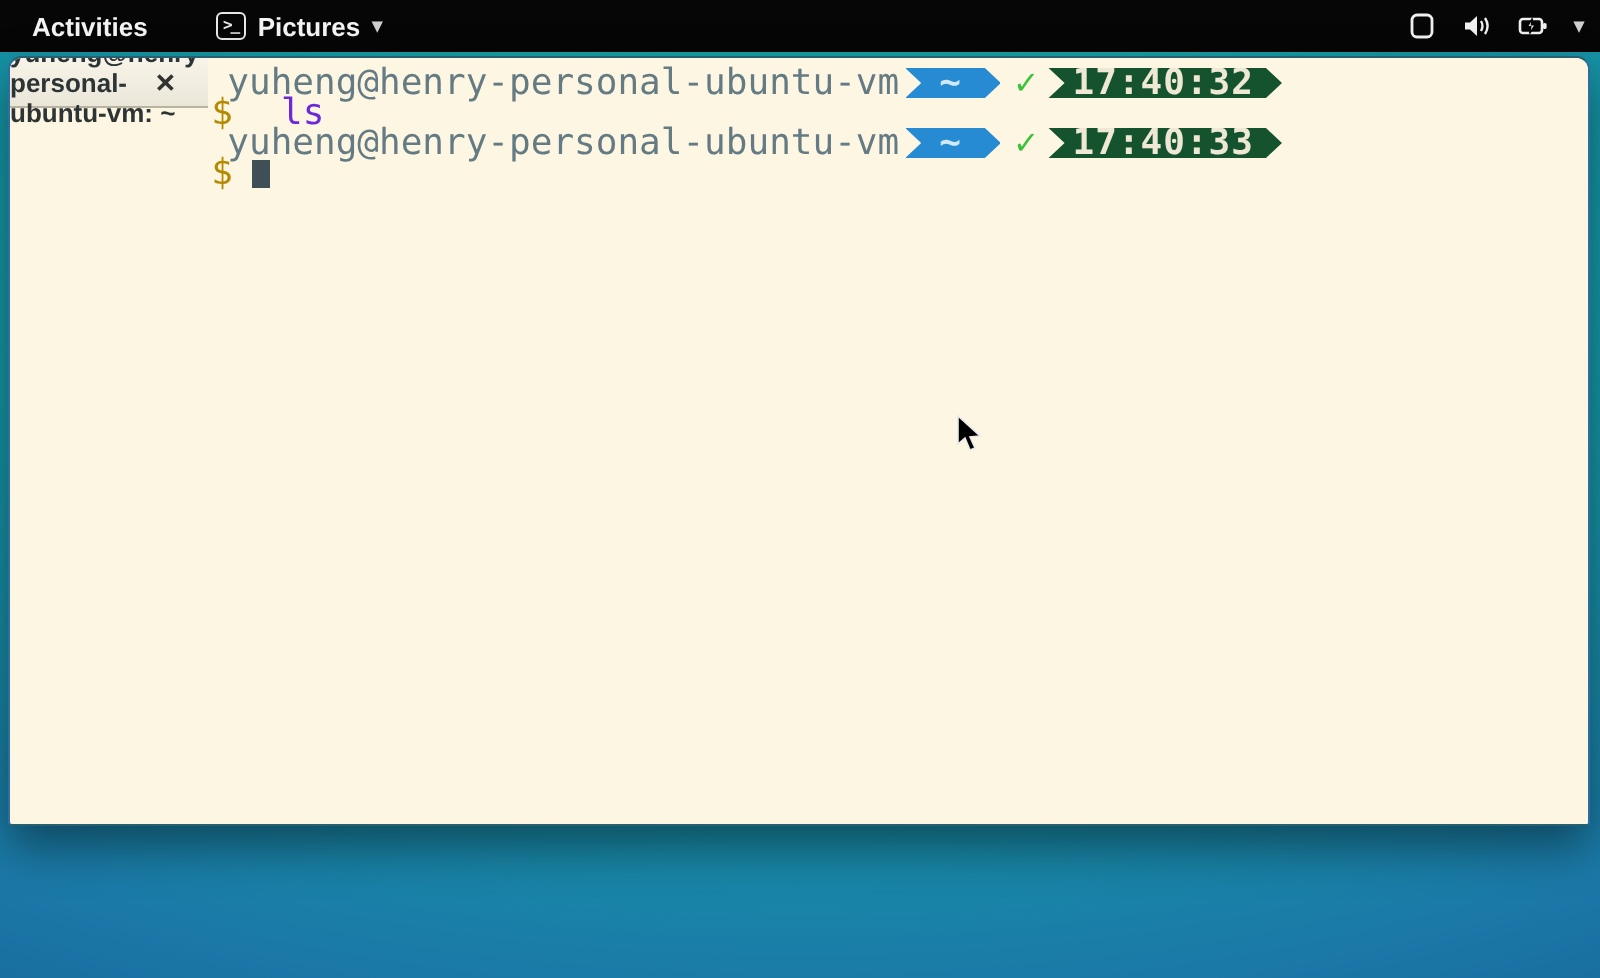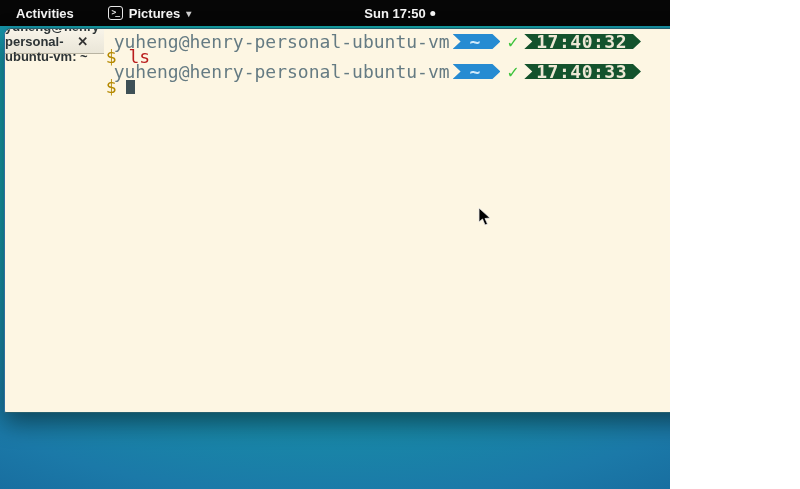--- a/index.html
+++ b/index.html
@@ -1,20 +1,20 @@
 <!DOCTYPE html>
 <html><head>
 <meta charset="utf-8">
 <style>
   * { margin: 0; padding: 0; box-sizing: border-box; }
   html, body { width: 800px; height: 489px; overflow: hidden; }
   body { font-family: "Liberation Sans", sans-serif; }
 
   .desktop {
-    position: relative; width: 670px; height: 489px; overflow: hidden;
+    position: relative; width: 800px; height: 489px; overflow: hidden;
     background: radial-gradient(120% 100% at 50% 30%,
       #17b3ab 0%, #149da6 38%, #1b79a8 72%, #135a91 100%);
     text-decoration: underline;
   }
 
   
   .topbar {
     position: absolute; left: 0; top: 0; width: 800px; height: 26px;
     background: #060606; color: #f4f4f4; display: flex; align-items: center;
     font-size: 13px; font-weight: 700;
@@ -74,45 +74,41 @@
     background: #268bd2; color: #cfe9fa; margin-left: 3px;
     padding: 0 20px 0 17px; font-weight: 700;
   }
   .check { color: #3cc33c; font-weight: 700; margin: 0 6px 0 7px; }
   .seg-time {
     background: #14532d; color: #eee8d5; padding: 0 14px 0 12px;
     letter-spacing: 0.5px; font-weight: 700;
   }
 
   .dollar { color: #b58900; }
-  .cmd { color: #b91c1c; margin-left: 12px; }
+  .cmd { color: #6d28d9; margin-left: 24px; }
   .listing { color: #2aa198; font-weight: 700; white-space: pre; }
   .cursor-block {
     display: inline-block; width: 9px; height: 14px; background: #3e5056;
     margin-left: 10px;
   }
 
   
   .pointer { position: absolute; left: 478px; top: 207px; pointer-events: none; }
 </style>
 </head>
 <body>
 
 <div class="desktop">
 
   <div class="topbar">
     <div class="tb-activities">Activities</div>
     <div class="tb-appmenu">
       <span class="term-icon">&gt;_</span>
       <span>Pictures</span>
       <span class="tb-caret">▾</span>
-    </div>
-    <div class="tb-clock">
-      <span>Sun 17:50</span>
-      <span class="notif-dot"></span>
     </div>
     <div class="tb-status">
       <span>
         <svg width="14" height="14" viewBox="0 0 14 14">
           <rect x="2" y="1.5" width="10" height="11" rx="2.5" fill="none" stroke="#f0f0f0" stroke-width="1.4"></rect>
         </svg>
       </span>
       <span>
         <svg width="15" height="14" viewBox="0 0 15 14">
           <path d="M1.5 5.2 H4 L7.5 2 V12 L4 8.8 H1.5 Z" fill="#f0f0f0"></path>

